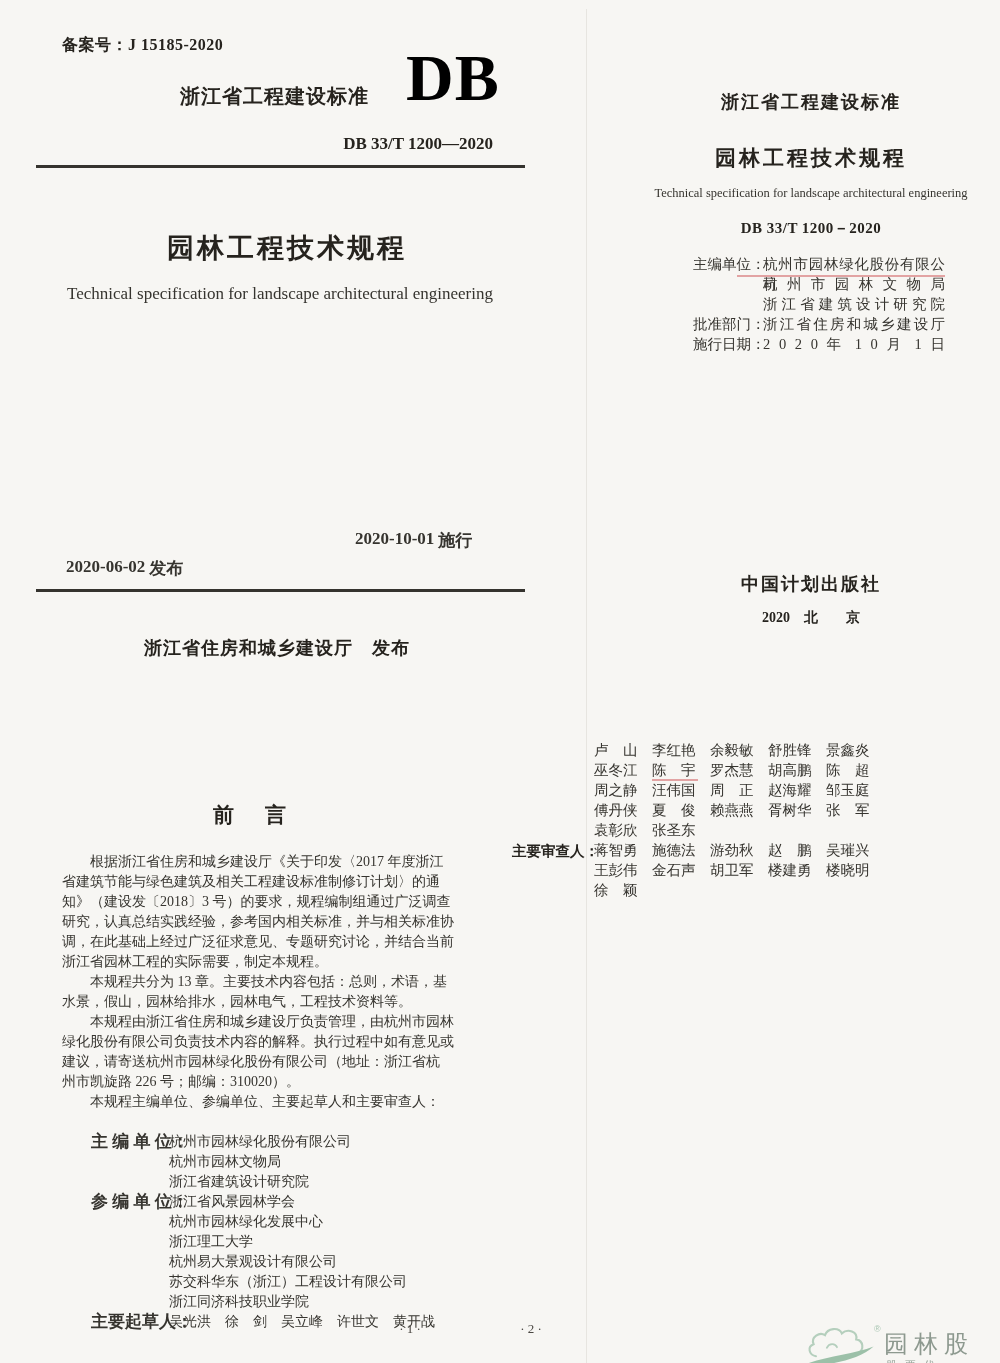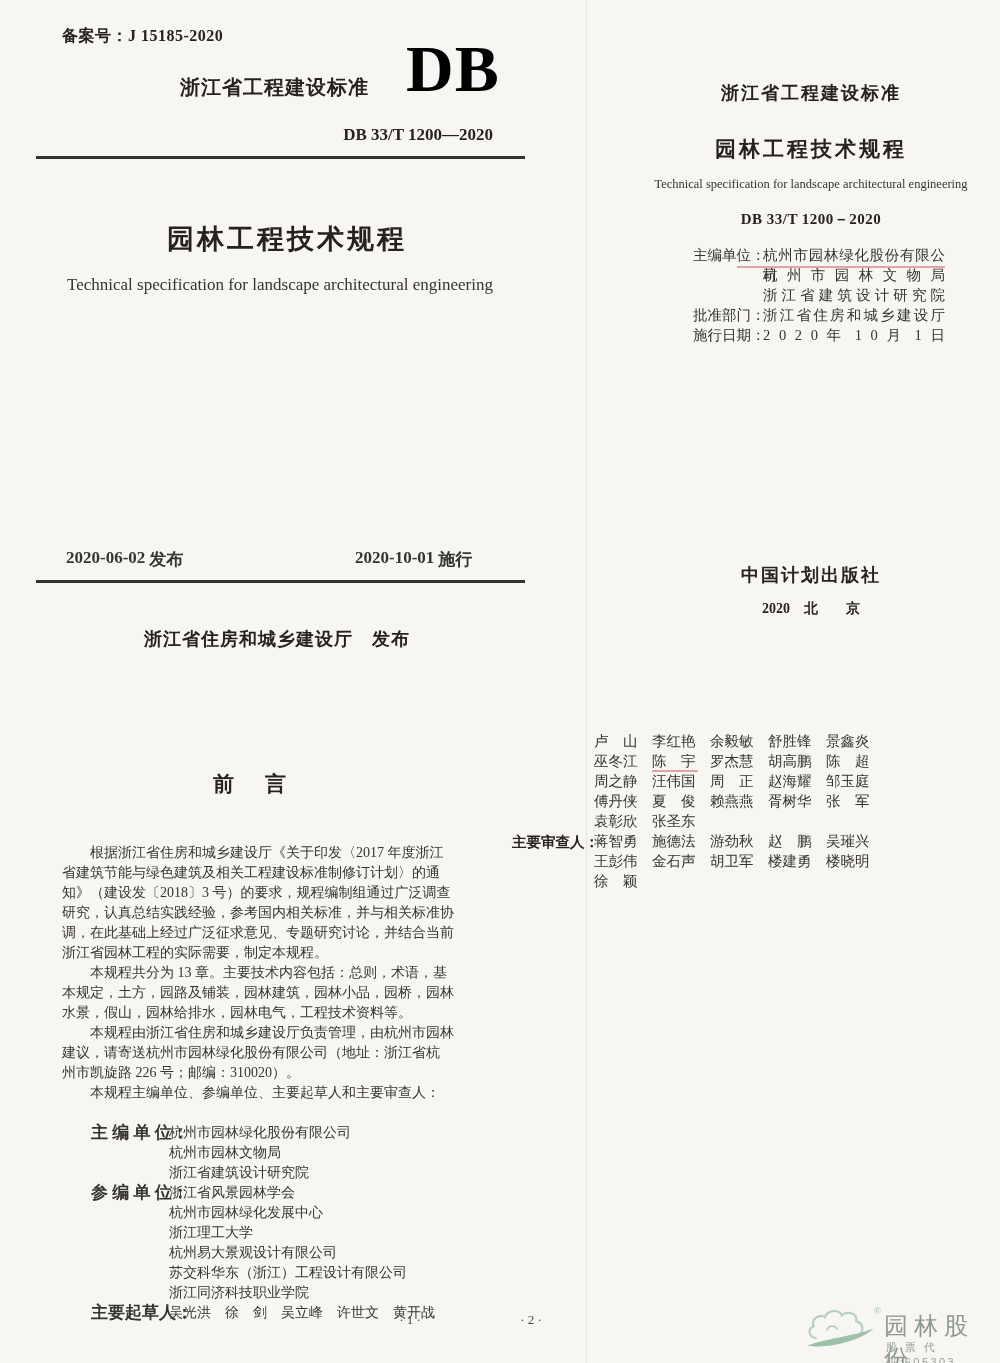--- a/index.html
+++ b/index.html
@@ -1,20 +1,20 @@
 <!DOCTYPE html>
 <html style="--annotation_red: #dc8f8f; --logo_green: #a8c6b2; --logo_swoosh: #9cc0a8; --logo_text: #8d998f; --logo_text_light: #96a198; --ink: #36342f;"><head>
 <meta charset="utf-8">
 <style>
   html,body{margin:0;padding:0;background:#fff;}
   .stage{position:relative;width:1000px;height:1363px;overflow:hidden;
          background:#f7f6f3;
          font-family:"Liberation Serif","DejaVu Serif",serif;
          color:#36342f;}
-  .abs{position:absolute;}
+  .abs{position:absolute;margin-top:9px;}
   .c{text-align:center;}
   .r{text-align:right;}
   .ink{color:#26231e;}
   .rule{background:#35332e;}
   .divider{background:#e7e5e0;}
   .cover-record{font-size:16px;font-weight:bold;letter-spacing:.5px;}
   .cover-type{font-size:20px;font-weight:bold;letter-spacing:1px;}
   .db-logo{font-size:66px;font-weight:bold;line-height:1;letter-spacing:1px;color:#000000;}
   .cover-no{font-size:17px;font-weight:bold;}
   .cover-title{font-size:27px;font-weight:bold;letter-spacing:3px;}
@@ -64,21 +64,21 @@
   <div class="abs rule" style="left:36px;top:156px;width:489px;height:3px;"></div>
 
   <div class="abs cover-title c ink" style="left:57px;top:221px;width:460px;">园林工程技术规程</div>
 
   <div class="abs cover-title-en c" style="left:40px;top:275px;width:480px;">Technical specification for landscape architectural engineering</div>
 
   <div class="abs date-line" style="left:66px;top:548px;">
     <span>2020-06-02</span>
     <span>发布</span>
   </div>
-  <div class="abs date-line" style="left:355px;top:548px;">
+  <div class="abs date-line" style="left:355px;top:520px;">
     <span>2020-10-01</span>
     <span>施行</span>
   </div>
 
   <div class="abs rule" style="left:36px;top:580px;width:489px;height:3px;"></div>
 
   <div class="abs issuer c ink" style="left:37px;top:627px;width:480px;">浙江省住房和城乡建设厅　发布</div>
 
   <div class="abs tp-type c ink" style="left:636px;top:81px;width:350px;">浙江省工程建设标准</div>
 
@@ -115,44 +115,44 @@
         <span class="ed-value">2 0 2 0 年 1 0 月 1 日</span>
       </div>
     </div>
 
   <div class="abs red-line" style="left:737px;top:266px;width:208px;height:2px;"></div>
 
   <div class="abs publisher c ink" style="left:636px;top:563px;width:350px;">中国计划出版社</div>
 
   <div class="abs pub-place c ink" style="left:636px;top:600px;width:350px;">2020　北　　京</div>
 
-  <div class="abs pf-title c ink" style="left:62px;top:770px;width:380px;">前　言</div>
+  <div class="abs pf-title c ink" style="left:62px;top:792px;width:380px;">前　言</div>
 
   <div class="abs" style="left:62px;top:843px;width:384px;">
 
       <div class="pf-line">　　根据浙江省住房和城乡建设厅《关于印发〈2017 年度浙江</div>
 
       <div class="pf-line">省建筑节能与绿色建筑及相关工程建设标准制修订计划〉的通</div>
 
       <div class="pf-line">知》（建设发〔2018〕3 号）的要求，规程编制组通过广泛调查</div>
 
       <div class="pf-line">研究，认真总结实践经验，参考国内相关标准，并与相关标准协</div>
 
       <div class="pf-line">调，在此基础上经过广泛征求意见、专题研究讨论，并结合当前</div>
 
       <div class="pf-line">浙江省园林工程的实际需要，制定本规程。</div>
 
       <div class="pf-line">　　本规程共分为 13 章。主要技术内容包括：总则，术语，基</div>
 
-      <div class="pf-line">本规定，土方，园路及铺装，园林建筑，园林小品，园桥，园林</div>
 
       <div class="pf-line">水景，假山，园林给排水，园林电气，工程技术资料等。</div>
 
       <div class="pf-line">　　本规程由浙江省住房和城乡建设厅负责管理，由杭州市园林</div>
 
+      <div class="pf-line">绿化股份有限公司负责技术内容的解释。执行过程中如有意见或</div>
 
       <div class="pf-line">建议，请寄送杭州市园林绿化股份有限公司（地址：浙江省杭</div>
 
       <div class="pf-line">州市凯旋路 226 号；邮编：310020）。</div>
 
       <div class="pf-line">　　本规程主编单位、参编单位、主要起草人和主要审查人：</div>
     </div>
 
   <div class="abs" style="left:62px;top:1123px;">
 

